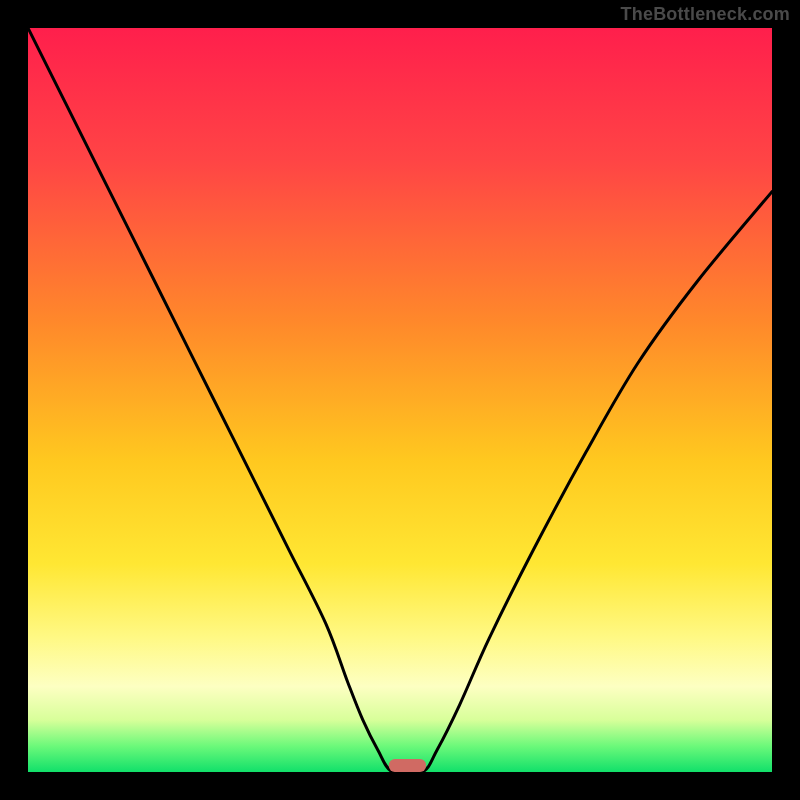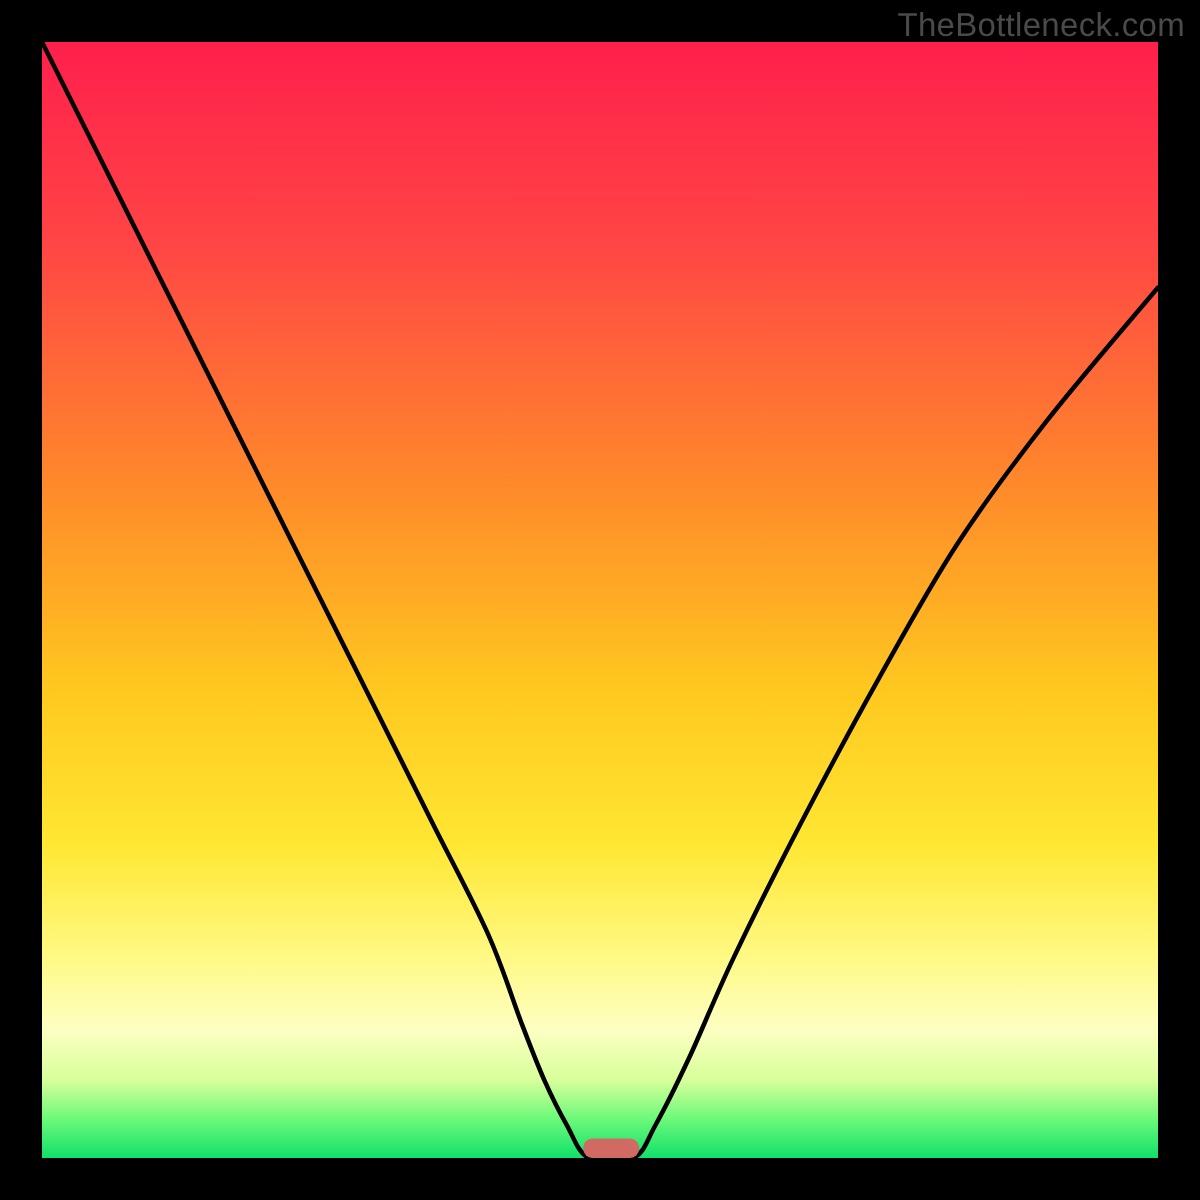--- a/index.html
+++ b/index.html
@@ -23,22 +23,22 @@
     left: 28px;
     width: 744px;
     height: 744px;
     overflow: hidden;
   }
   .watermark {
     position: absolute;
     top: 4px;
     right: 10px;
     color: #4a4a4a;
-    font-size: 22px;
-    font-weight: 400;
+    font-size: 18px;
+    font-weight: 700;
     letter-spacing: 0.2px;
   }
   svg { display: block; }
 </style>
 </head>
 <body>
 
 <div class="frame">
   <div class="watermark">TheBottleneck.com</div>
   <div class="plot">

